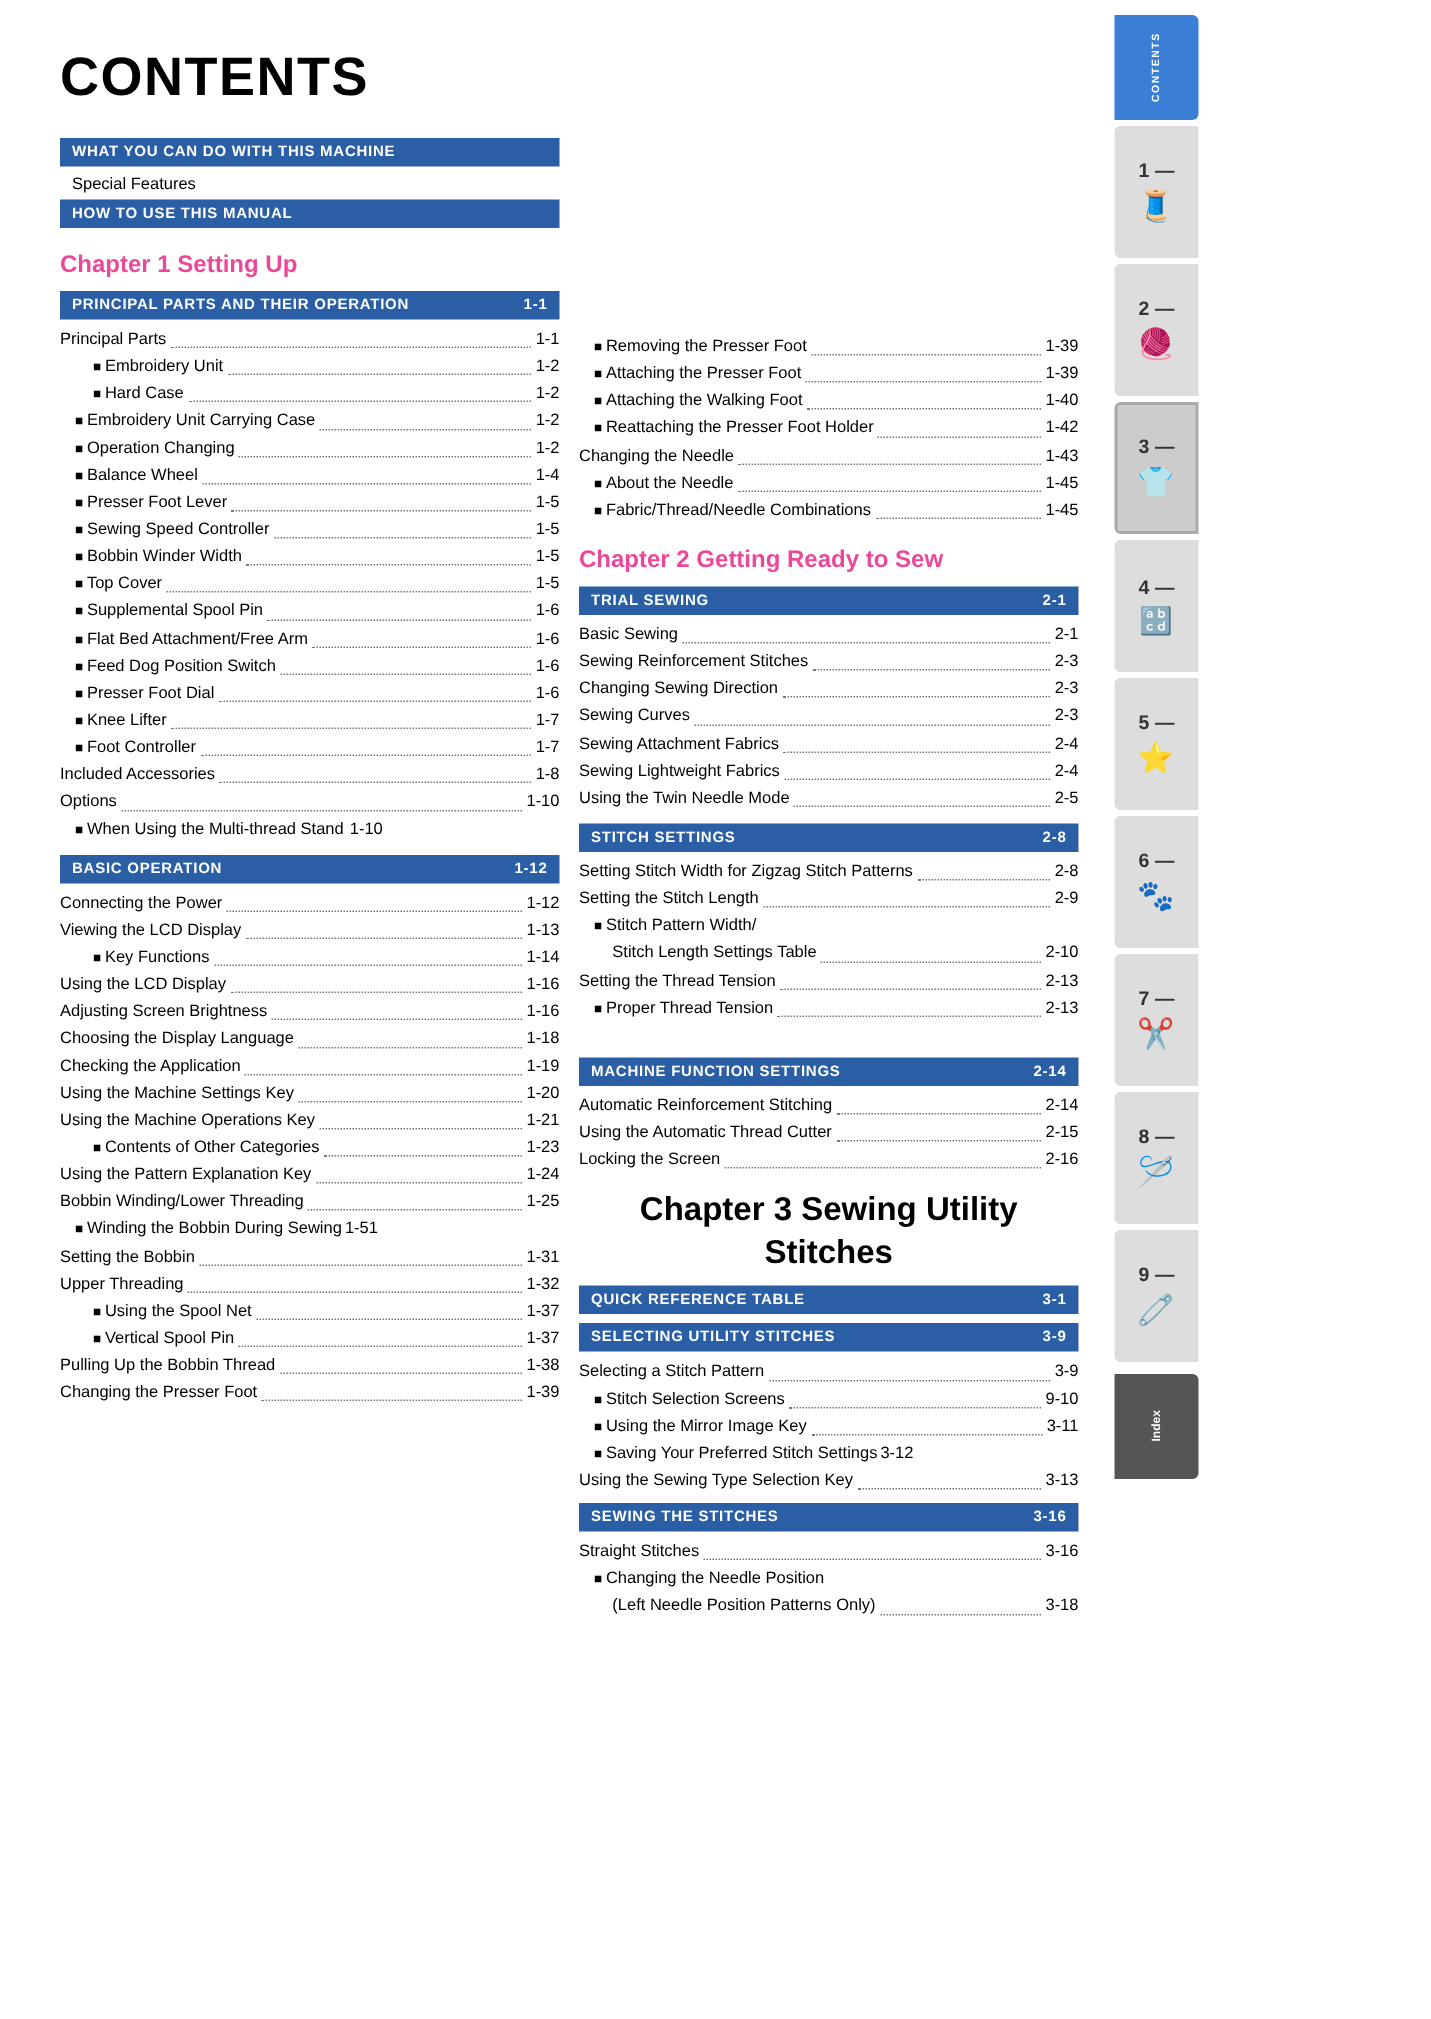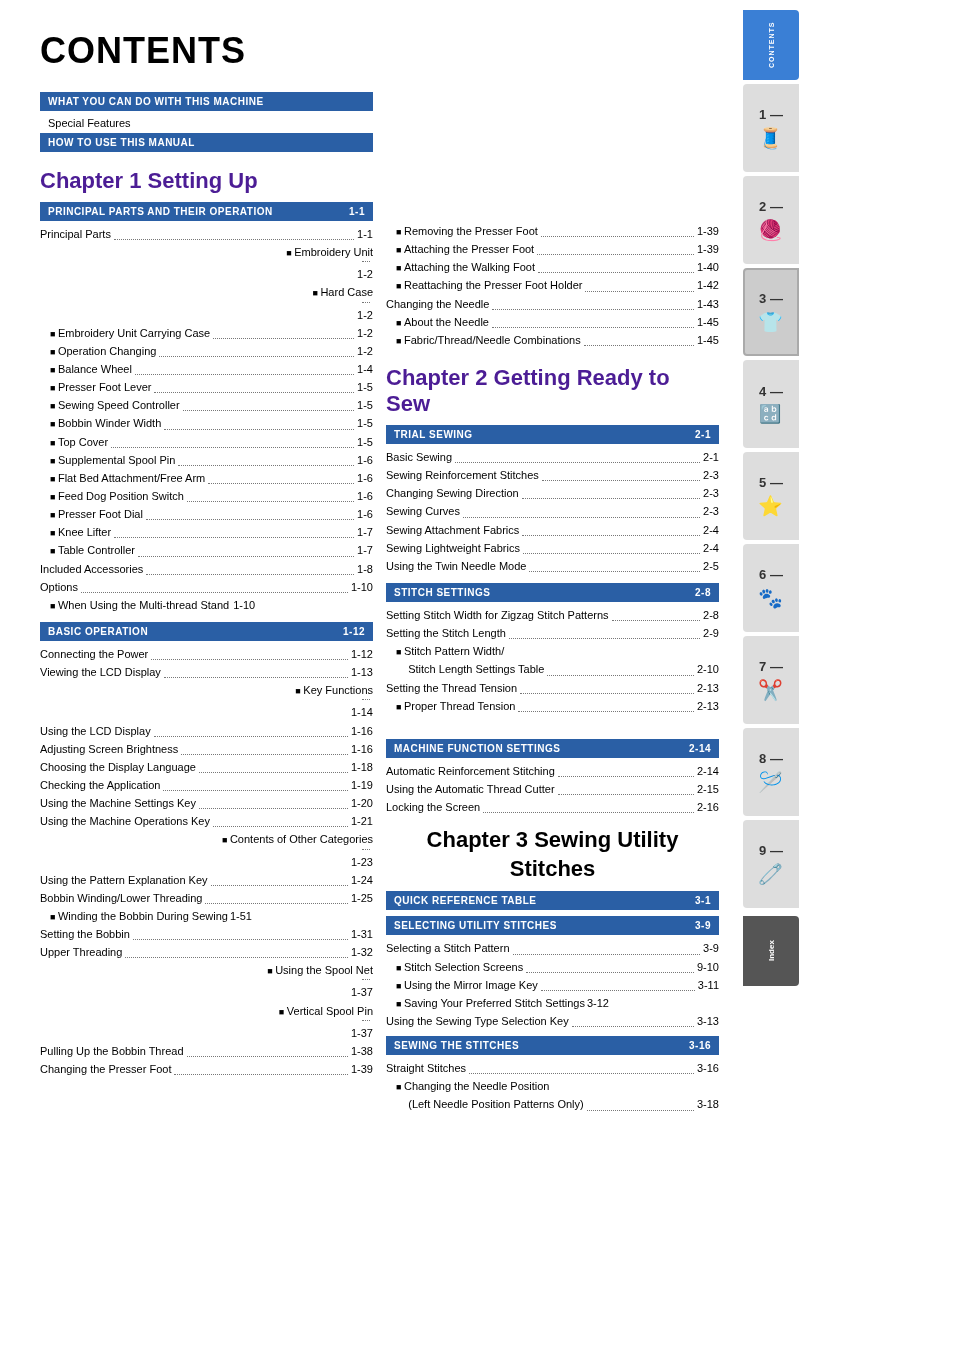--- a/index.html
+++ b/index.html
@@ -53,23 +53,23 @@
       gap: 13px;
     }
     .col-left {
       flex: 1;
     }
     .col-right {
       flex: 1;
     }
 
     .chapter-heading {
-      font-size: 22px;
+      font-size: 16px;
       font-weight: bold;
-      color: #4c1d95;
+      color: #ec4899;
       margin: 16px 0 8px 0;
     }
 
     .bullet-sq::before {
       content: '■ ';
       font-size: 9px;
     }
 
     .special-features-label {
       font-size: 11px;
@@ -92,21 +92,21 @@
       border-bottom: 1px dotted #777;
       margin: 0 3px 3px 3px;
       min-width: 8px;
     }
     .toc-line .tl-page {
       white-space: nowrap;
       font-size: 11px;
     }
 
     .indent-1 { padding-left: 10px; }
-    .indent-2 { padding-left: 22px; flex-direction: column; }
+    .indent-2 { padding-left: 22px; }
 
     .chapter3-title {
       font-size: 22px;
       font-weight: bold;
       color: #000;
       margin: 10px 0 8px 0;
       text-align: center;
       line-height: 1.3;
     }
   </style>
@@ -204,21 +204,21 @@
             <span class="tl-text bullet-sq">Presser Foot Dial</span>
             <span class="tl-dots"></span>
             <span class="tl-page">1-6</span>
           </div>
           <div class="toc-line indent-1">
             <span class="tl-text bullet-sq">Knee Lifter</span>
             <span class="tl-dots"></span>
             <span class="tl-page">1-7</span>
           </div>
           <div class="toc-line indent-1">
-            <span class="tl-text bullet-sq">Table Controller</span>
+            <span class="tl-text bullet-sq">Foot Controller</span>
             <span class="tl-dots"></span>
             <span class="tl-page">1-7</span>
           </div>
           <div class="toc-line">
             <span class="tl-text">Included Accessories</span>
             <span class="tl-dots"></span>
             <span class="tl-page">1-8</span>
           </div>
           <div class="toc-line">
             <span class="tl-text">Options</span>

